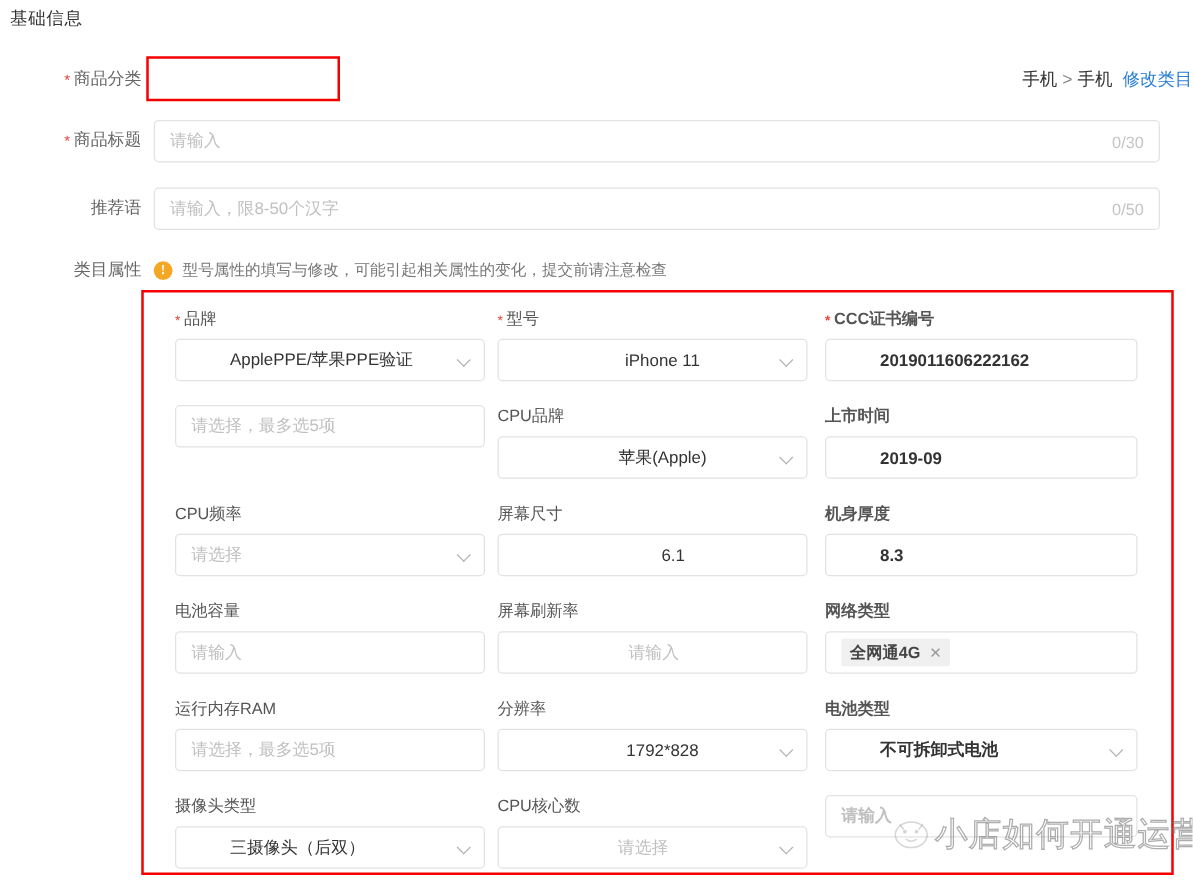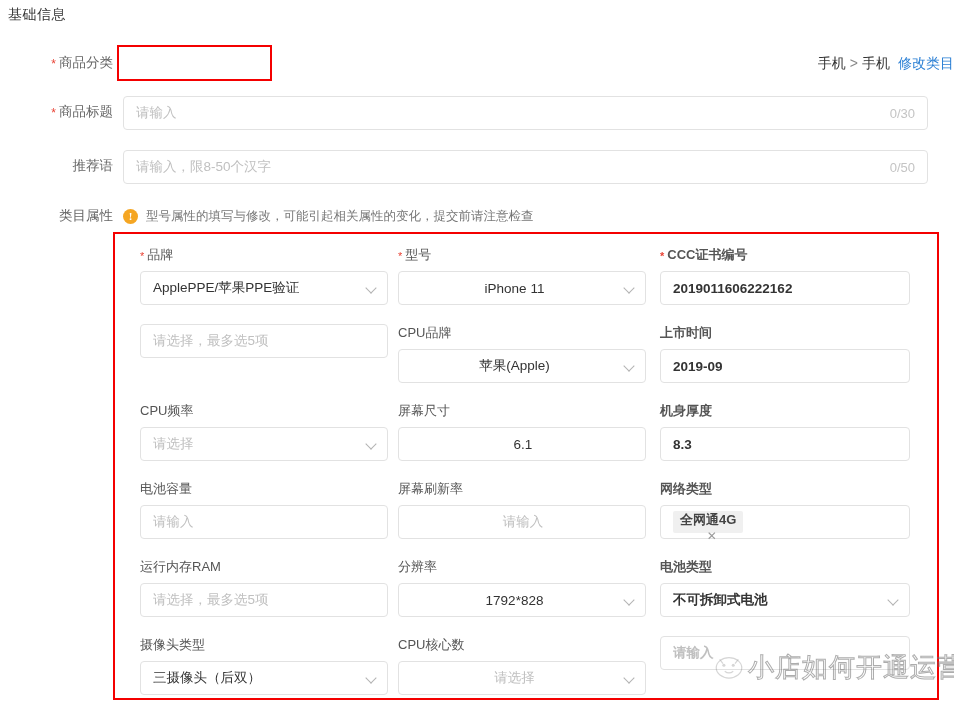--- a/index.html
+++ b/index.html
@@ -174,21 +174,21 @@
     align-items: center;
     padding: 0 10px 0 12px;
     box-sizing: border-box;
     font-size: 13.5px;
     color: #333333;
   }
   .attr-cell.c1 .field { width: 248px; }
   .attr-cell.c2 .field { width: 248px; text-align: center; }
   .attr-cell.c3 .field { width: 250px; }
 
-  .field .val { flex: 1; white-space: nowrap; overflow: hidden; }
+  .field .val { flex: 1; white-space: nowrap; overflow: hidden; margin-left: 31px; }
   .field .ph { flex: 1; color: #c0c0c0; white-space: nowrap; overflow: hidden; }
 
   
   .chev {
     width: 11px;
     height: 11px;
     flex: 0 0 11px;
     position: relative;
     margin-left: 6px;
   }
@@ -205,21 +205,20 @@
   
   .tag {
     background: #f0f0f0;
     border-radius: 2px;
     height: 22px;
     display: inline-flex;
     align-items: center;
     padding: 0 7px;
     font-size: 13px;
     color: #444444;
-    flex-direction: column;
   }
   .tag .tag-x {
     margin-left: 7px;
     color: #9a9a9a;
     font-size: 12px;
     cursor: pointer;
   }
 
   
   .watermark {

